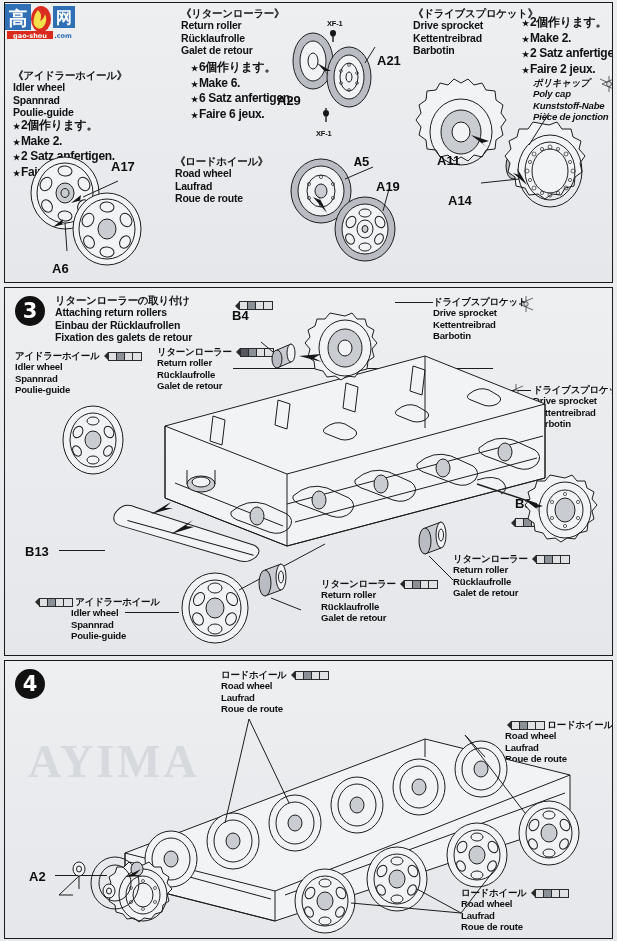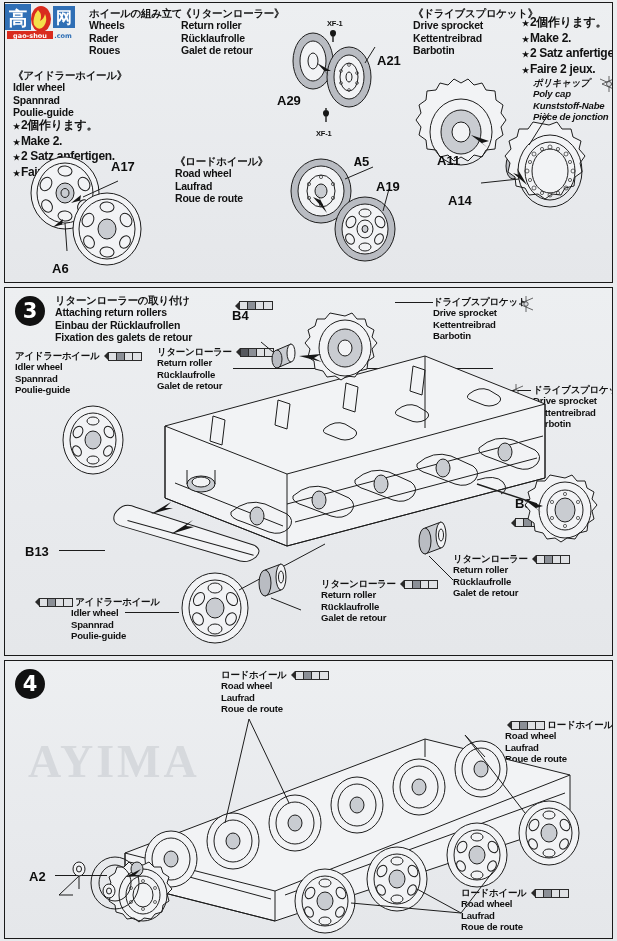--- a/index.html
+++ b/index.html
@@ -154,45 +154,45 @@
     z-index: 1;
   }
 </style>
 </head>
 <body>
 
 <div class="bg-wm" style="left:28px; top:735px; font-size:46px;">AYIMA</div>
 
 <div class="panel" id="panel-1">
 
-  <div class="tbox" style="left:84px; top:4px;">
-    <div class="jp">ホイールの組み立て</div>
-    <div class="en">Wheels</div>
-    <div class="en">Rader</div>
-    <div class="en">Roues</div>
-  </div>
 
   <div class="tbox" style="left:8px; top:66px;">
     <div class="jp">《アイドラーホイール》</div>
     <div class="en">Idler wheel</div>
     <div class="en">Spannrad</div>
     <div class="en">Poulie-guide</div>
   </div>
   <div class="tbox stars" style="left:8px; top:115px;">
     <div>2個作ります。</div>
     <div>Make 2.</div>
     <div>2 Satz anfertigen.</div>
     <div>Faire 2 jeux.</div>
   </div>
 
   <div class="tbox" style="left:176px; top:4px;">
     <div class="jp">《リターンローラー》</div>
     <div class="en">Return roller</div>
     <div class="en">Rücklaufrolle</div>
     <div class="en">Galet de retour</div>
+  </div>
+  <div class="tbox stars" style="left:186px; top:57px;">
+    <div>6個作ります。</div>
+    <div>Make 6.</div>
+    <div>6 Satz anfertigen.</div>
+    <div>Faire 6 jeux.</div>
   </div>
 
   <div class="tbox" style="left:170px; top:152px;">
     <div class="jp">《ロードホイール》</div>
     <div class="en">Road wheel</div>
     <div class="en">Laufrad</div>
     <div class="en">Roue de route</div>
   </div>
 
   <div class="tbox" style="left:408px; top:4px;">

